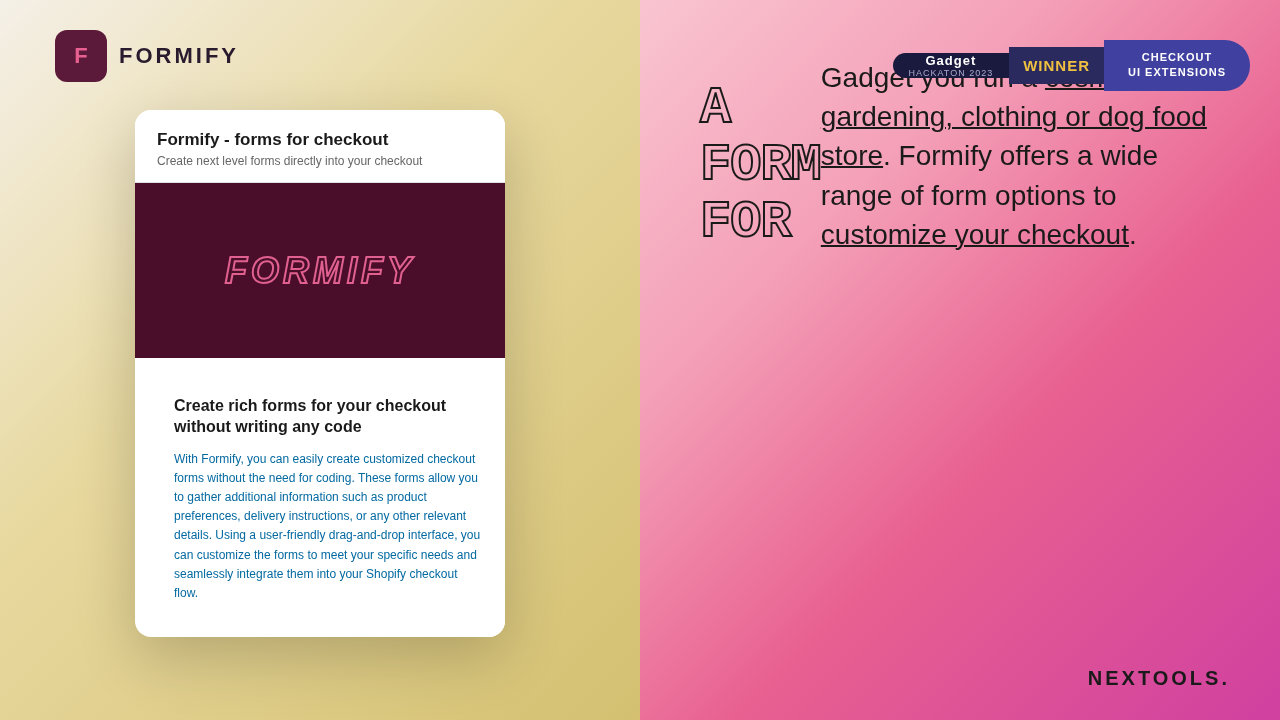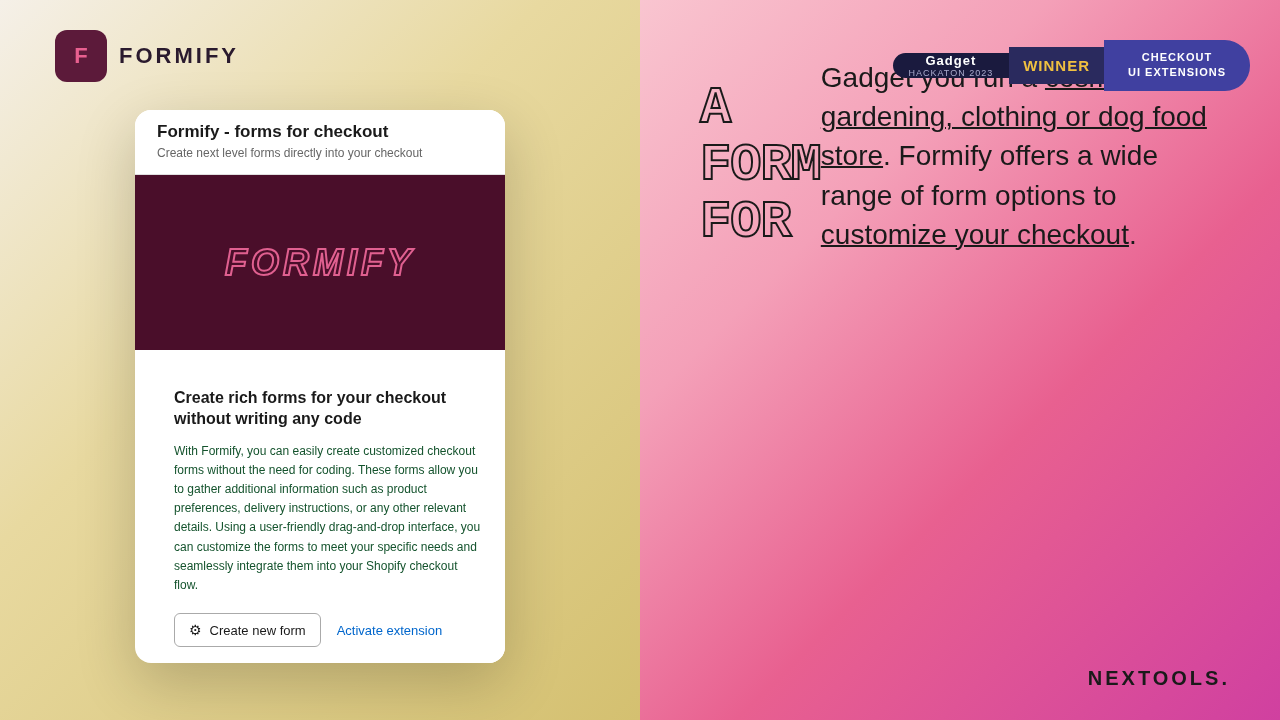--- a/index.html
+++ b/index.html
@@ -134,21 +134,21 @@
       transform: translateX(-50%);
       width: 370px;
       background: white;
       border-radius: 16px;
       box-shadow: 0 20px 60px rgba(0,0,0,0.2);
       overflow: hidden;
     }
 
     .phone-header {
       background: white;
-      padding: 12px 22px 14px;
+      padding: 20px 22px 14px;
       border-bottom: 1px solid #e0e0e0;
     }
 
     .phone-header-title {
       font-size: 17px;
       font-weight: 700;
       color: #1a1a1a;
       margin-bottom: 4px;
     }
 
@@ -186,21 +186,21 @@
     .phone-content-title {
       font-size: 16px;
       font-weight: 700;
       color: #1a1a1a;
       margin-bottom: 12px;
       line-height: 1.3;
     }
 
     .phone-content-body {
       font-size: 12px;
-      color: #14532d;
+      color: #0369a1;
       line-height: 1.6;
       margin-bottom: 18px;
     }
 
     .phone-buttons {
       display: flex;
       align-items: center;
       gap: 16px;
     }
 
@@ -292,27 +292,20 @@
     <div class="phone-header">
       <div class="phone-header-title">Formify - forms for checkout</div>
       <div class="phone-header-subtitle">Create next level forms directly into your checkout</div>
     </div>
     <div class="phone-dark-area">
       <div class="formify-logo-dark">FORMIFY</div>
     </div>
     <div class="phone-content">
       <div class="phone-content-title">Create rich forms for your checkout without writing any code</div>
       <div class="phone-content-body">With Formify, you can easily create customized checkout forms without the need for coding. These forms allow you to gather additional information such as product preferences, delivery instructions, or any other relevant details. Using a user-friendly drag-and-drop interface, you can customize the forms to meet your specific needs and seamlessly integrate them into your Shopify checkout flow.</div>
-      <div class="phone-buttons">
-        <button class="btn-create">
-          <span class="gear-icon"></span>
-          <span>Create new form</span>
-        </button>
-        <button class="btn-activate">Activate extension</button>
-      </div>
     </div>
   </div>
 </div>
 
 <div class="badge-area">
   <div class="badge-gadget">
     <span class="gadget-title">Gadget</span>
     <span class="hackaton">HACKATON 2023</span>
   </div>
   <div class="badge-winner">WINNER</div>

